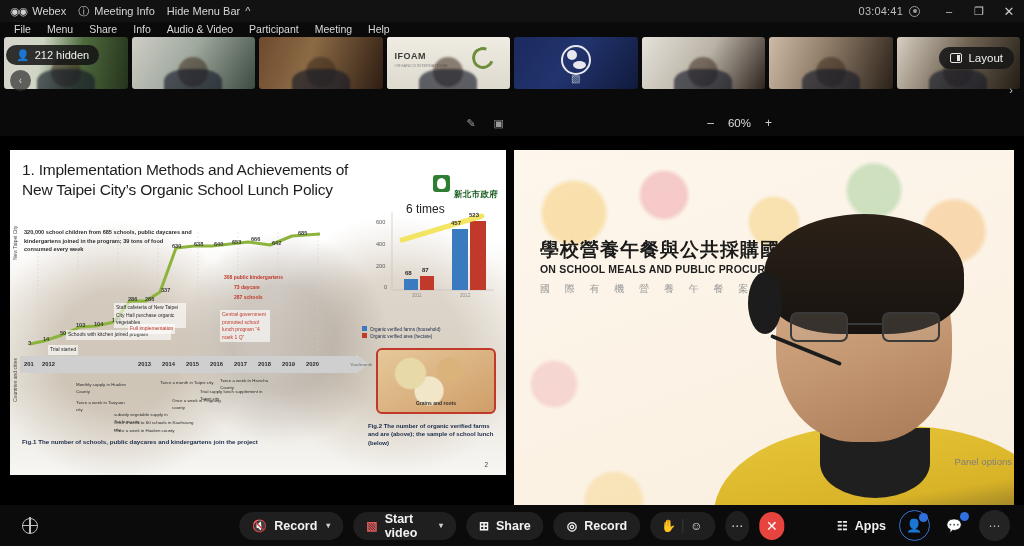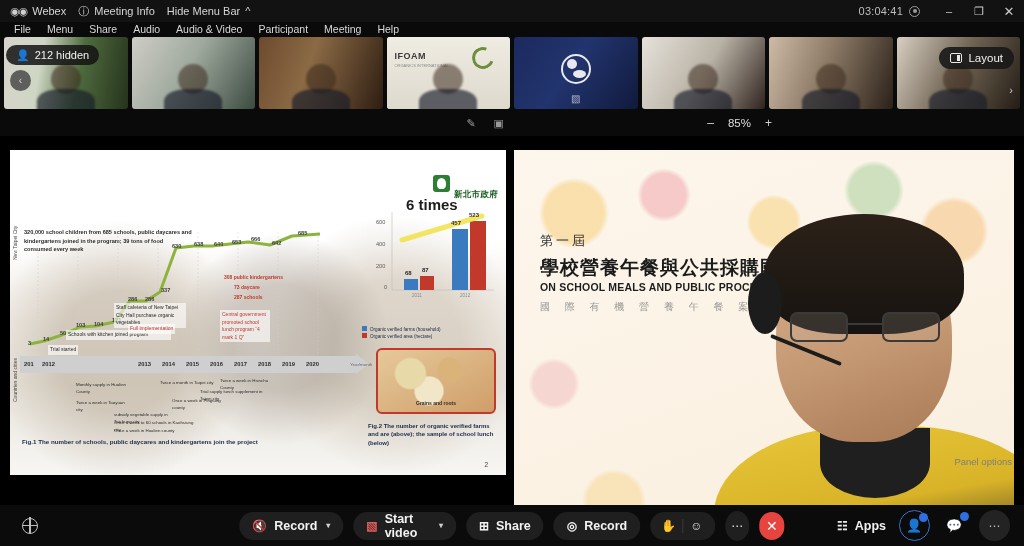--- a/index.html
+++ b/index.html
@@ -47,21 +47,21 @@
   .menubar span {
     color: #d9d9d9; font-size: 10.5px; padding: 0 8px; line-height: 14px;
   }
 
   
   .filmstrip {
     position: absolute; top: 37px; left: 0; width: 1024px; height: 72px;
     display: flex; gap: 4px; padding: 0 4px; background: #0a0a0a;
   }
   .tile {
-    flex: 1 1 0; height: 72px; border-radius: 3px; overflow: hidden; position: relative;
+    flex: 1 1 0; height: 52px; border-radius: 3px; overflow: hidden; position: relative;
     background: #1a1a1a;
   }
   .t1 { background: linear-gradient(100deg,#d8d4cc 0%,#cfd6c4 30%,#4f6b3e 60%,#25331c 100%); }
   .t2 { background: linear-gradient(120deg,#cfcdc6 0%,#9fa99e 45%,#3c4a3f 100%); }
   .t3 { background: linear-gradient(110deg,#6d4a2e 0%,#8b6a45 40%,#2e1d12 100%); }
   .t4 { background: linear-gradient(115deg,#e9e6df 0%,#d2cec4 50%,#3a3f49 100%); }
   .t5 { background: linear-gradient(125deg,#1b2a5e 0%,#22346e 45%,#101a3c 100%); }
   .t6 { background: linear-gradient(120deg,#e6e2da 0%,#b9b2a6 50%,#30241e 100%); }
   .t7 { background: linear-gradient(110deg,#cdbba7 0%,#8c7a66 45%,#2b2119 100%); }
   .t8 { background: linear-gradient(115deg,#d8cfc2 0%,#6f6352 50%,#241d16 100%); }
@@ -220,21 +220,21 @@
   }
   .fig1-cap {
     position: absolute; left: 12px; top: 288px; color: #1a2a4a; font-size: 6.2px; font-weight: bold;
   }
   .botnote { position: absolute; color: #2b2b2b; font-size: 4.4px; line-height: 1.5; }
 
   .barpanel {
     position: absolute; left: 352px; top: 44px; width: 136px; height: 120px;
   }
   .sixtimes {
-    position: absolute; left: 44px; top: 2px; color: #1d1d1b; font-size: 15px; font-weight: bold;
+    position: absolute; left: 44px; top: 8px; color: #1d1d1b; font-size: 12px; font-weight: normal;
   }
   .ylab { position: absolute; color: #5a5a5a; font-size: 5.6px; }
   .barlab { position: absolute; color: #2b2b2b; font-size: 6px; font-weight: bold; }
   .xlab { position: absolute; color: #8a8a8a; font-size: 4.6px; }
   .legend {
     position: absolute; left: 352px; top: 176px; width: 140px;
     font-size: 4.6px; color: #1a2a4a; line-height: 1.6;
   }
   .legend i { display: inline-block; width: 5px; height: 5px; margin-right: 3px; }
   .fig2-cap {
@@ -427,21 +427,21 @@
       <span class="wbtn">–</span>
       <span class="wbtn">❐</span>
       <span class="wbtn close">✕</span>
     </div>
   </div>
 
   <div class="menubar">
     <span>File</span>
     <span>Menu</span>
     <span>Share</span>
-    <span>Audio</span>
+    <span>Info</span>
     <span>Audio &amp; Video</span>
     <span>Participant</span>
     <span>Meeting</span>
     <span>Help</span>
   </div>
 
   <div class="filmstrip">
     <div class="tile t1">
       <div class="face"></div>
       <div class="body-sh"></div>
@@ -491,30 +491,34 @@
     </div>
   </div>
 
   <div class="viewbar">
     <span class="vicons">
       <span>✎</span>
       <span>▣</span>
     </span>
     <span class="zoomctl">
       <span>–</span>
-      <span class="zoompct">85%</span>
+      <span class="zoompct">60%</span>
       <span>+</span>
     </span>
   </div>
 
   <div class="stage">
 
     <div class="slide">
       <div class="slide-bgimg"></div>
 
+      <div class="slide-title">
+        <div>1. Implementation Methods and Achievements of</div>
+        <div>New Taipei City’s Organic School Lunch Policy</div>
+      </div>
 
       <div class="ntc-logo">
         <span class="ntc-mark"></span>
         <span class="ntc-txt">新北市政府</span>
       </div>
 
       <div class="fig1-note">320,000 school children from 685 schools, public daycares and kindergartens joined in the program; 39 tons of food consumed every week</div>
       <div class="axis-y-lab">New Taipei City</div>
       <div class="axis-y-lab2">Countries and cities</div>
 
@@ -621,21 +625,20 @@
       <div class="foodphoto">
         <div class="foodlab">Grains and roots</div>
       </div>
       <div class="fig2-cap">Fig.2 The number of organic verified farms and are (above); the sample of school lunch (below)</div>
       <div class="pagenum">2</div>
     </div>
 
     <div class="bigvideo">
       <div class="banner"></div>
       <div class="banner-text">
-        <div class="bt-1">第一屆</div>
         <div class="bt-2">學校營養午餐與公共採購國際</div>
         <div class="bt-4">ON SCHOOL MEALS AND PUBLIC PROCUREMENT</div>
         <div class="bt-5">國 際 有 機 營 養 午 餐 案 例</div>
       </div>
       <div class="speaker">
         <div class="sp-body"></div>
         <div class="sp-collar"></div>
         <div class="sp-head"></div>
         <div class="sp-hair"></div>
         <div class="sp-headset"></div>

